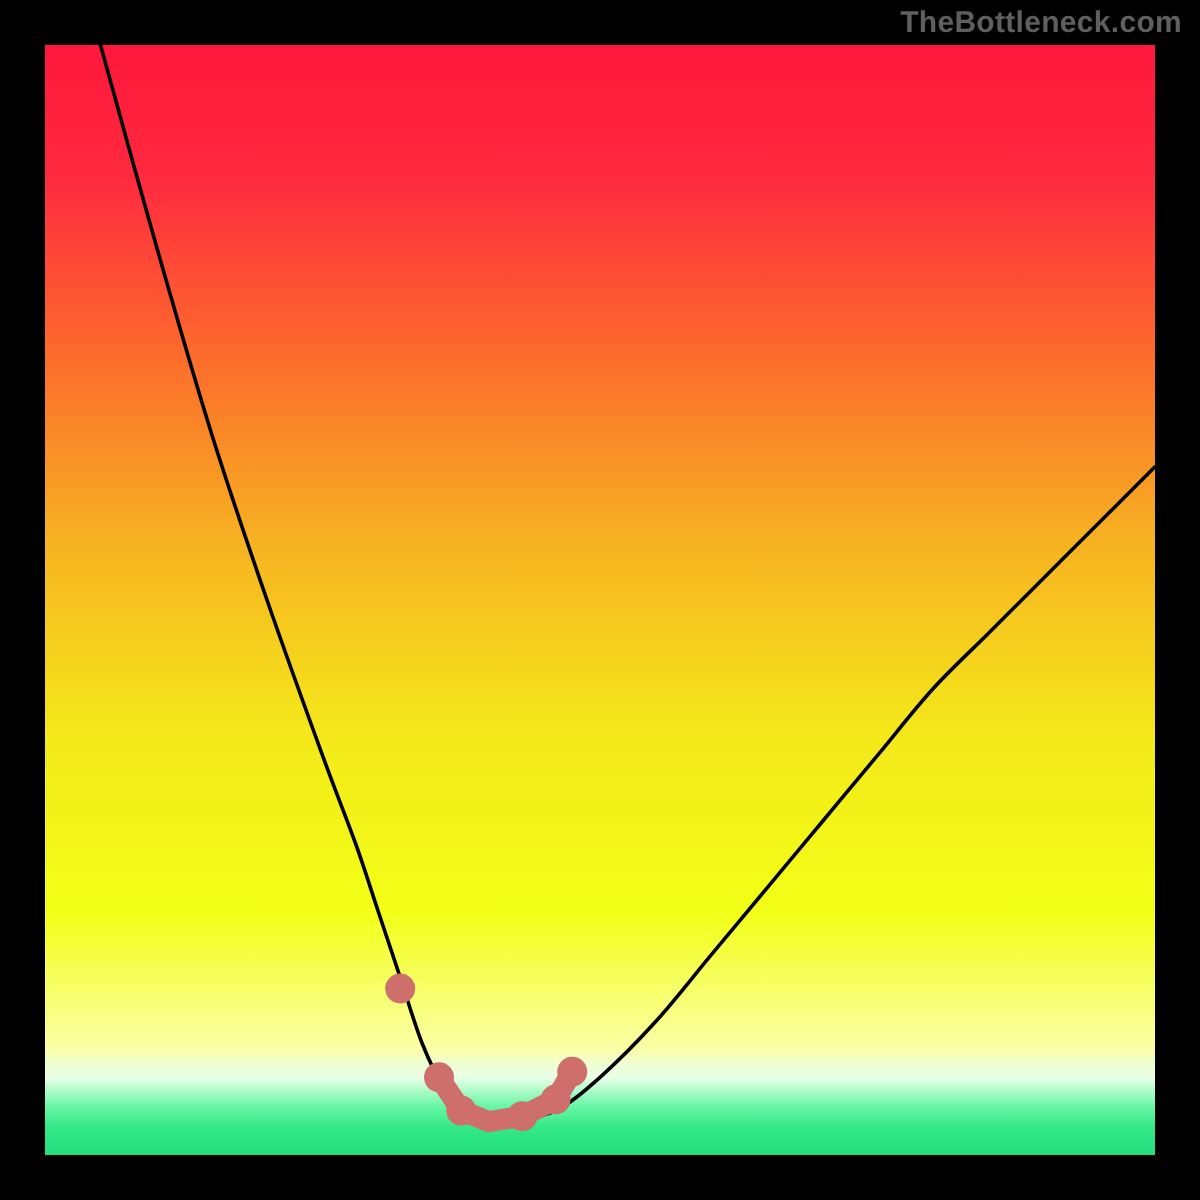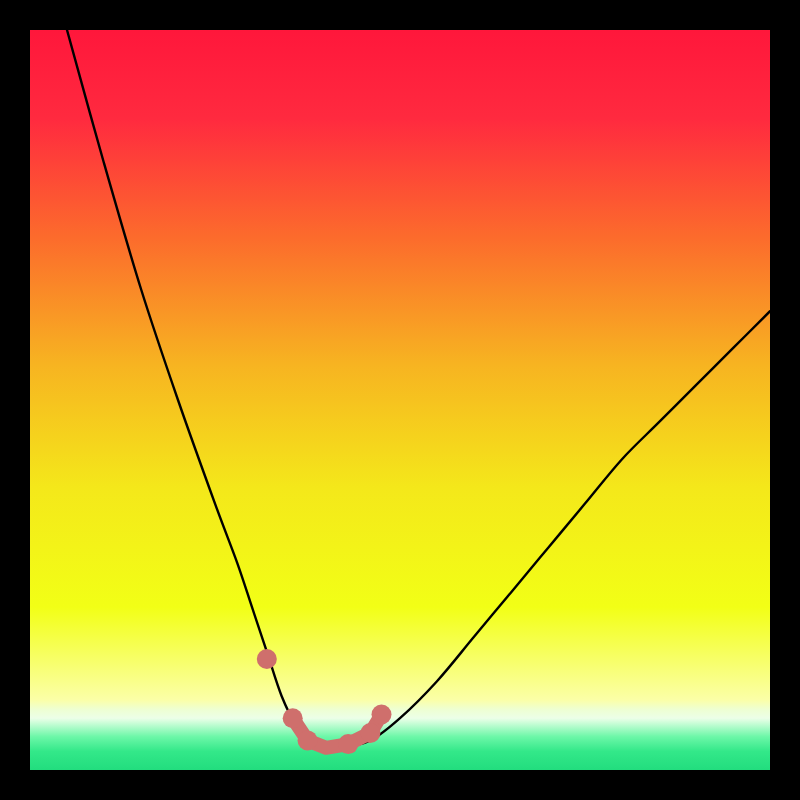--- a/index.html
+++ b/index.html
@@ -40,20 +40,21 @@
   .plot svg {
     position: absolute;
     left: 0;
     top: 0;
   }
 </style>
 </head>
 <body>
 
 <div class="frame">
+  <div class="watermark">TheBottleneck.com</div>
   <div class="plot">
     <svg id="plot-svg" width="740" height="740" viewBox="0 0 740 740">
       <defs>
         <linearGradient id="bg-grad" x1="0" y1="0" x2="0" y2="1">
             <stop offset="0%" stop-color="#ff173b"></stop>
             <stop offset="12%" stop-color="#ff2a3f"></stop>
             <stop offset="28.000000000000004%" stop-color="#fc6b2c"></stop>
             <stop offset="45%" stop-color="#f7b321"></stop>
             <stop offset="62%" stop-color="#f4e81a"></stop>
             <stop offset="78%" stop-color="#f2ff16"></stop>

